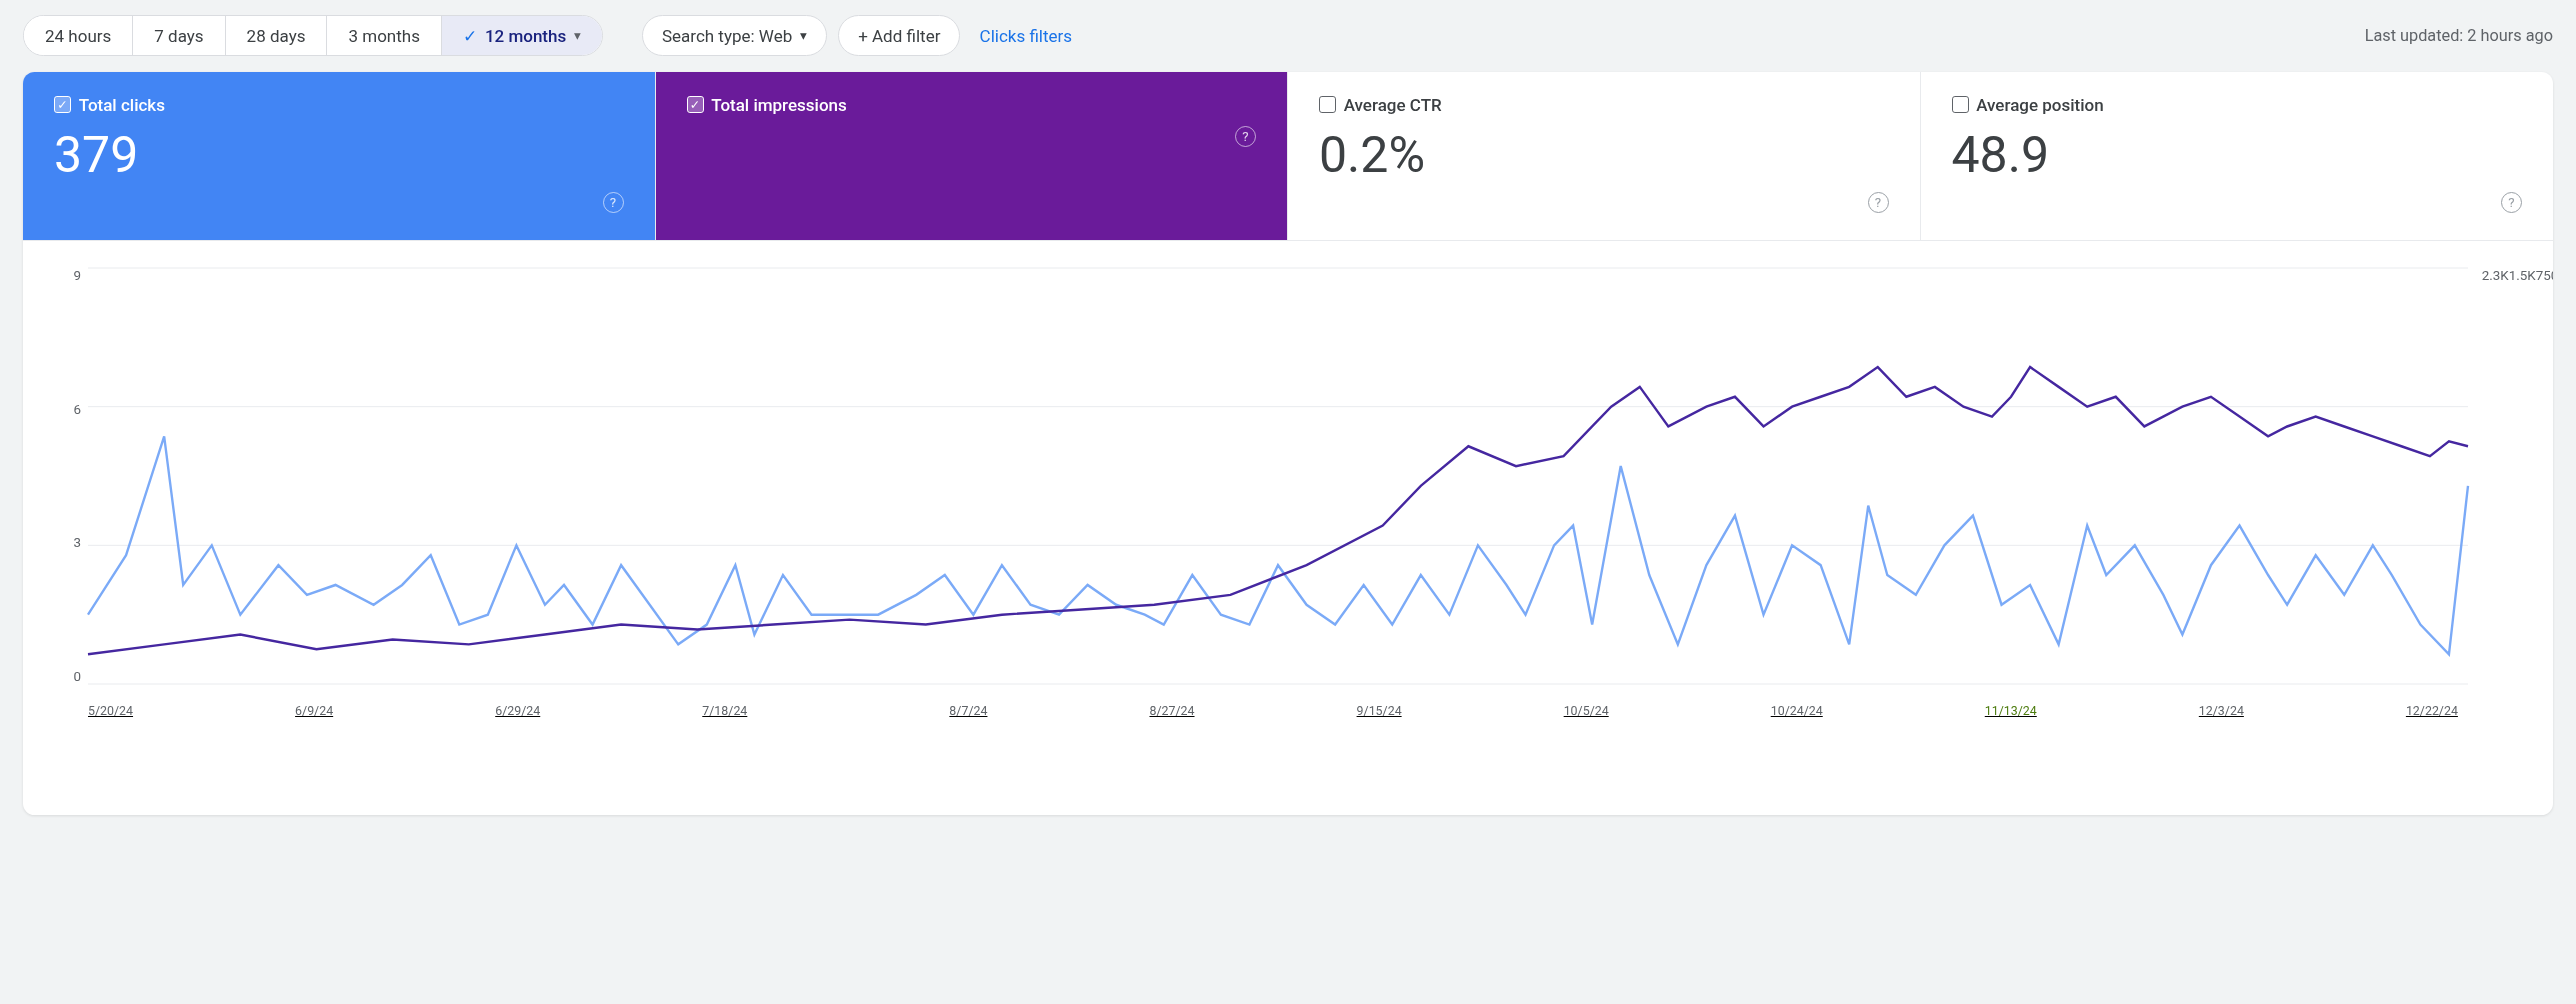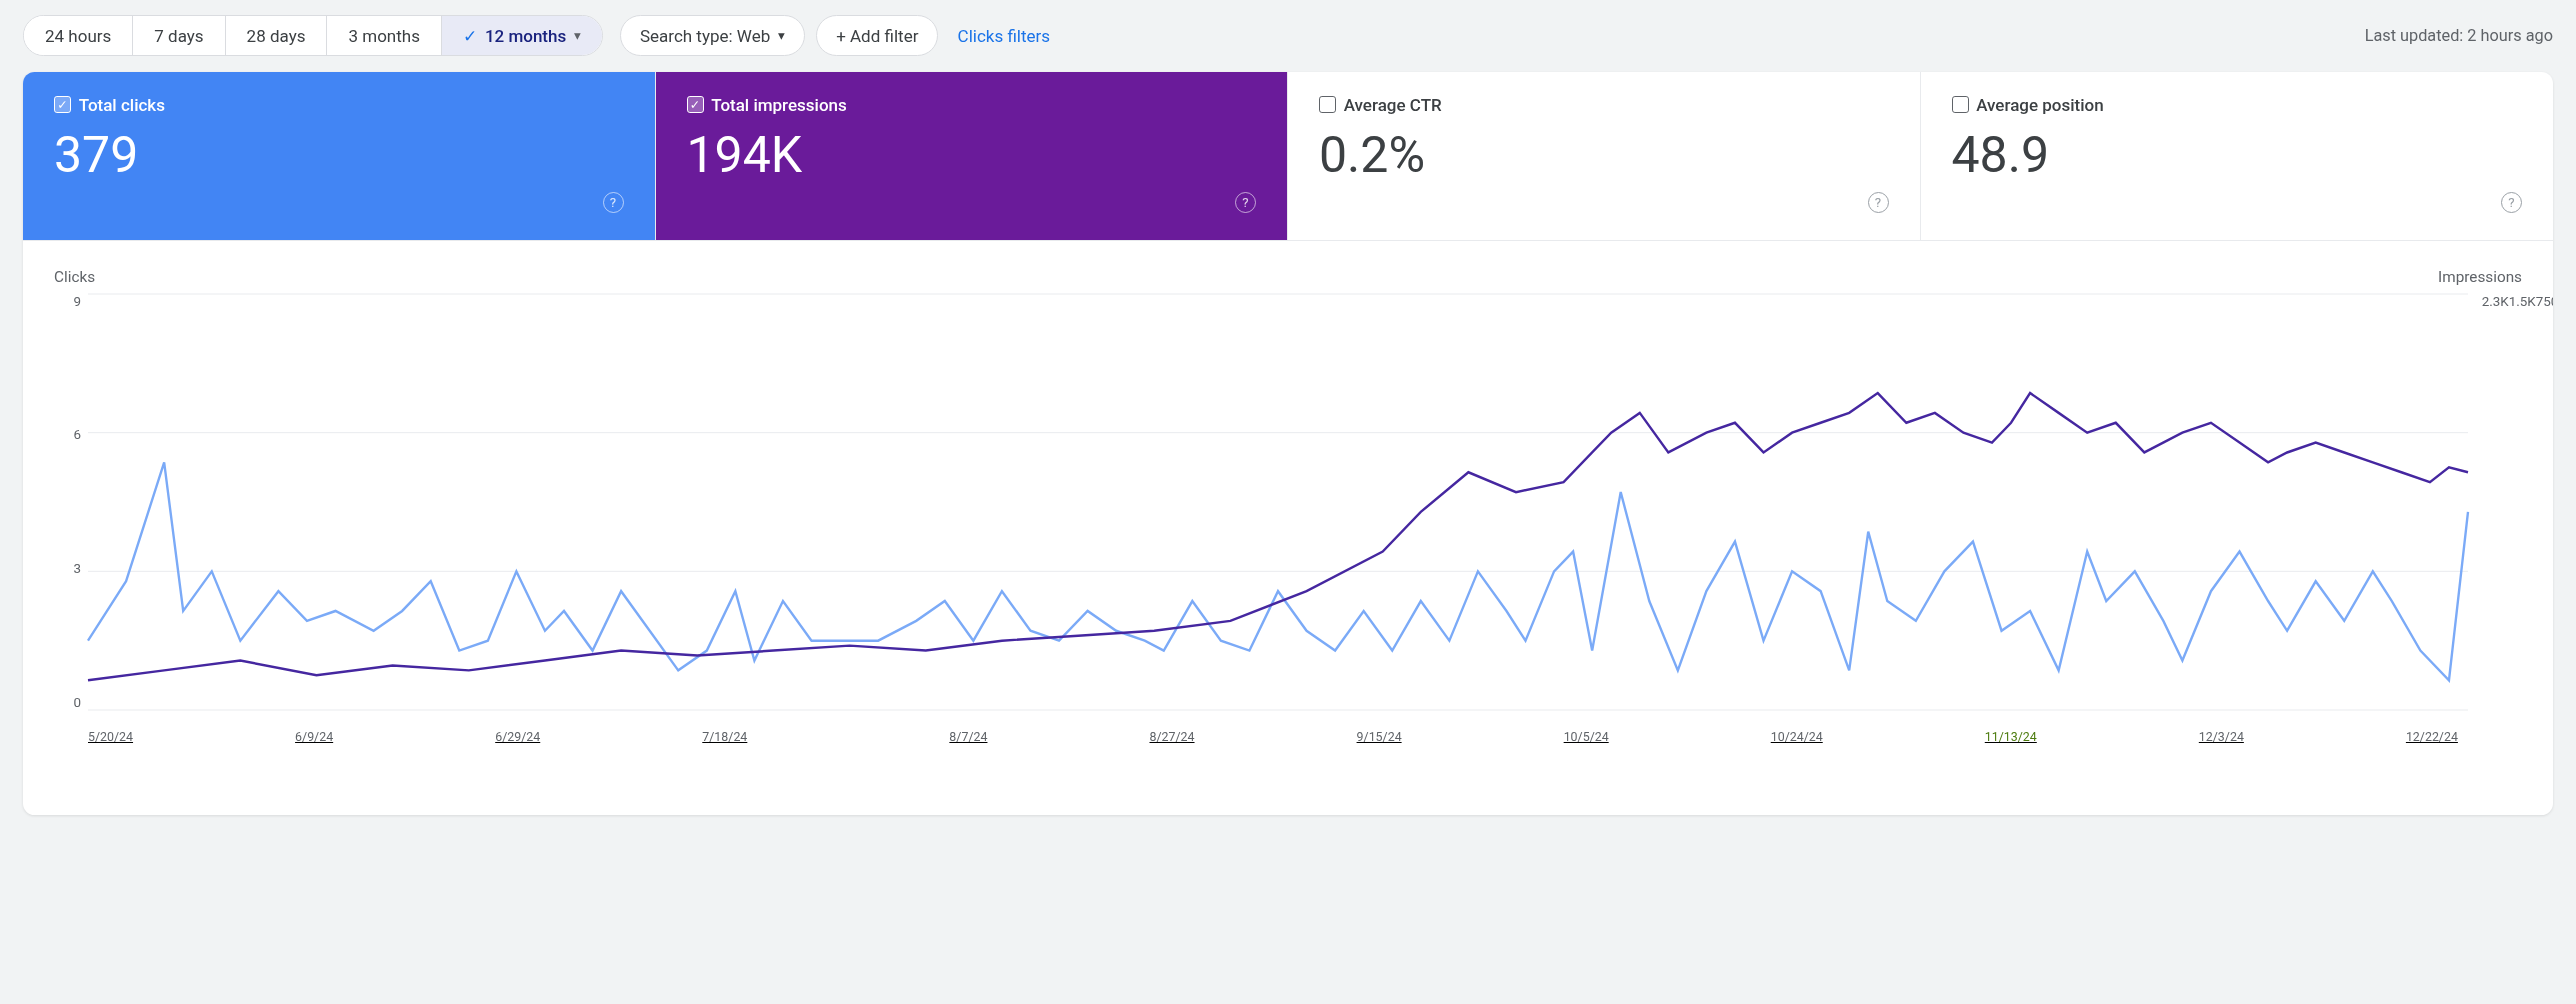--- a/index.html
+++ b/index.html
@@ -15,21 +15,21 @@
     .main-container {
       width: 2576px;
       background: #f1f3f4;
       padding: 0;
     }
     .toolbar {
       display: flex;
       align-items: center;
       padding: 15.3px 23px;
       background: #f1f3f4;
-      gap: 2px;
+      gap: 24px;
       flex-wrap: wrap;
     }
     .time-filter-group {
       display: flex;
       gap: 0;
       border: 1px solid #dadce0;
       border-radius: 23px;
       overflow: hidden;
       background: white;
     }
@@ -281,21 +281,20 @@
         <div class="metric-help">
           <div class="help-icon">?</div>
         </div>
       </div>
 
       <div class="metric-card active-purple">
         <div class="metric-header">
           <div class="metric-checkbox">✓</div>
           <span class="metric-label metric-label-active">Total impressions</span>
         </div>
-        <div class="metric-value metric-value-active">194K</div>
         <div class="metric-help">
           <div class="help-icon">?</div>
         </div>
       </div>
 
       <div class="metric-card">
         <div class="metric-header">
           <div class="metric-checkbox-inactive"></div>
           <span class="metric-label metric-label-inactive">Average CTR</span>
         </div>
@@ -311,24 +310,20 @@
           <span class="metric-label metric-label-inactive">Average position</span>
         </div>
         <div class="metric-value metric-value-inactive">48.9</div>
         <div class="metric-help">
           <div class="help-icon-inactive">?</div>
         </div>
       </div>
     </div>
 
     <div class="chart-area">
-      <div class="chart-axis-labels">
-        <span class="axis-title-left">Clicks</span>
-        <span class="axis-title-right">Impressions</span>
-      </div>
 
       <div style="position:relative; width:100%; height:450px;">
 
         <div style="position:absolute; left:0; top:0; bottom:34px; display:flex; flex-direction:column; justify-content:space-between; align-items:flex-end; width:27px;">
           <span class="y-label">9</span>
           <span class="y-label">6</span>
           <span class="y-label">3</span>
           <span class="y-label">0</span>
         </div>
 

